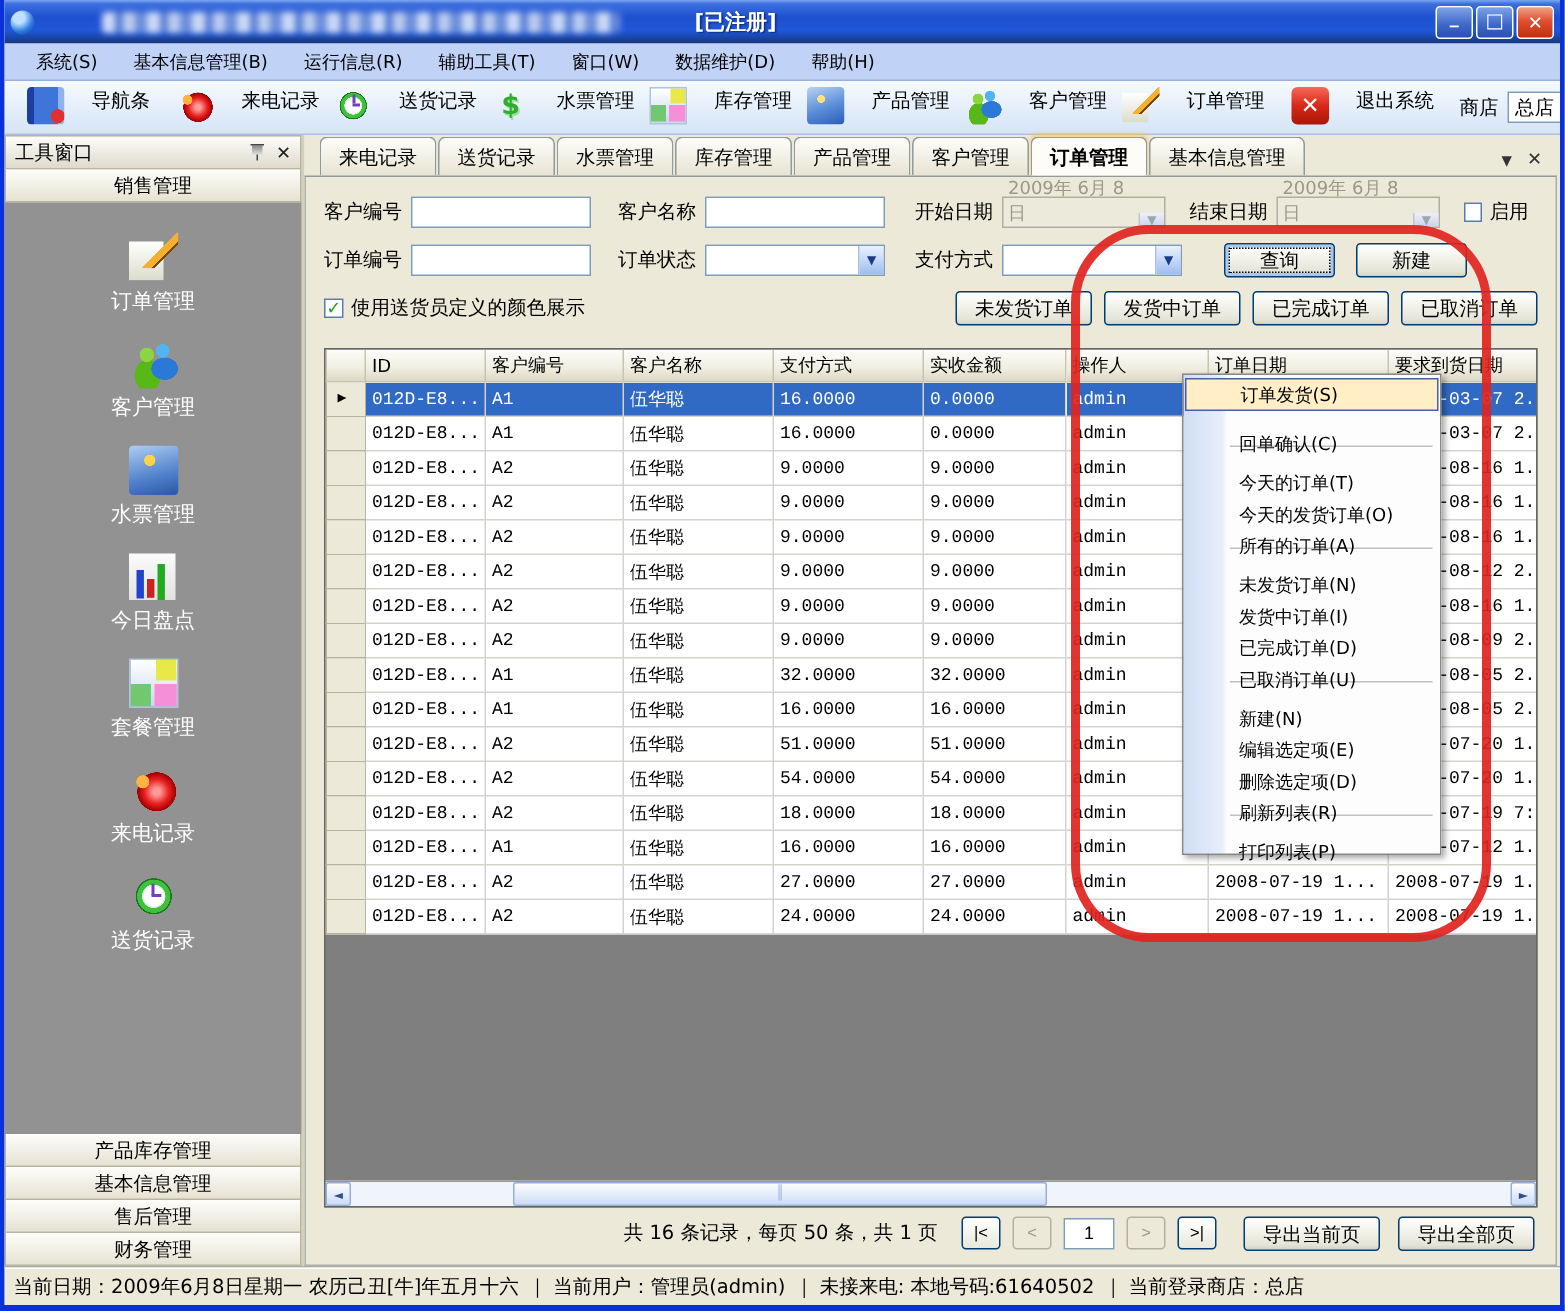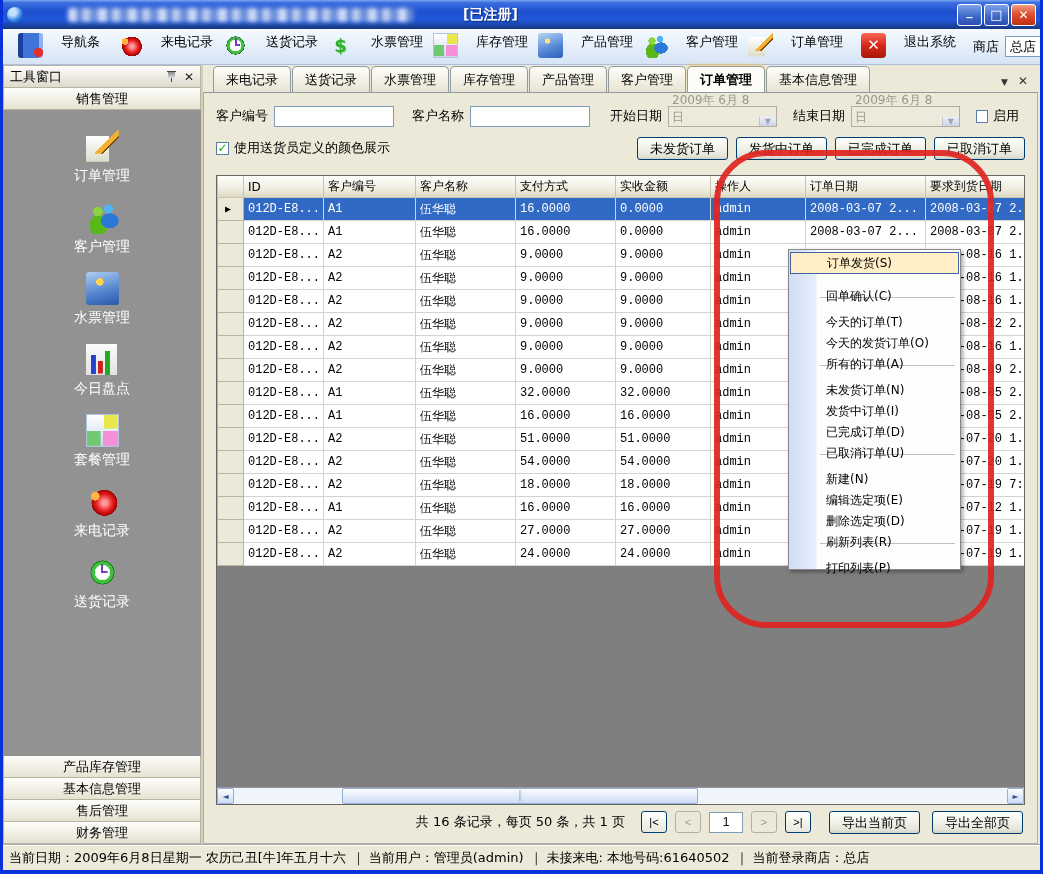--- a/index.html
+++ b/index.html
@@ -205,20 +205,30 @@
         </div>
       <div class="tb-btn" data-name="maximize-button">
           <span data-name="maximize-icon"></span>
         </div>
       <div class="tb-btn tb-close" data-name="close-button">
           <span data-name="close-icon"></span>
         </div>
     </div>
   </div>
 
+  <div class="menubar" data-name="menu-bar">
+
+  <div class="menu-item" data-name="menubar-item">系统(S)</div>
+      <div class="menu-item" data-name="menubar-item">基本信息管理(B)</div>
+      <div class="menu-item" data-name="menubar-item">运行信息(R)</div>
+      <div class="menu-item" data-name="menubar-item">辅助工具(T)</div>
+      <div class="menu-item" data-name="menubar-item">窗口(W)</div>
+      <div class="menu-item" data-name="menubar-item">数据维护(D)</div>
+      <div class="menu-item" data-name="menubar-item">帮助(H)</div>
+    </div>
 
   <div class="toolbar" data-name="toolbar">
     <div class="grip" data-name="toolbar-grip-icon"></div>
     <div class="tgroup">
 
     <div class="tbtn" data-name="toolbar-button">
         <span class="ticon" data-name="nav-book-icon"></span>
         <span class="tlabel">导航条</span>
       </div>
       </div>
@@ -354,20 +364,36 @@
           </div>
           <span class="flabel" style="margin-left:16px" data-name="end-date-label">结束日期</span>
           <div class="datepick" data-name="end-date-picker">
             <span class="cv" data-name="end-date-value">2009年 6月 8日</span>
             <span class="combo-arrow" data-name="chevron-down-icon"></span>
           </div>
           <span class="chk" style="margin-left:16px" data-name="enable-checkbox"></span>
           <span class="flabel" data-name="enable-label">启用</span>
         </div>
 
+        <div class="frow">
+          <span class="flabel" data-name="order-no-label">订单编号</span>
+          <input class="tinput" data-name="order-no-input" style="">
+          <span class="flabel" style="margin-left:18px" data-name="order-status-label">订单状态</span>
+          <div class="combo" data-name="order-status-select">
+            <span class="cv" data-name="order-status-value"></span>
+            <span class="combo-arrow" data-name="chevron-down-icon"></span>
+          </div>
+          <span class="flabel" style="margin-left:20px" data-name="pay-method-label">支付方式</span>
+          <div class="combo" data-name="pay-method-select">
+            <span class="cv" data-name="pay-method-value"></span>
+            <span class="combo-arrow" data-name="chevron-down-icon"></span>
+          </div>
+          <button class="xpbtn focused" style="margin-left:28px;width:74px" data-name="query-button">查询</button>
+          <button class="xpbtn" style="margin-left:14px;width:74px" data-name="new-button">新建</button>
+        </div>
 
         <div class="frow">
           <span class="chk checked" data-name="color-display-checkbox"></span>
           <span class="flabel" data-name="color-display-label">使用送货员定义的颜色展示</span>
           <div class="status-btns">
 
           <button class="xpbtn" data-name="order-status-filter-button">未发货订单</button>
               <button class="xpbtn" data-name="order-status-filter-button">发货中订单</button>
               <button class="xpbtn" data-name="order-status-filter-button">已完成订单</button>
               <button class="xpbtn" data-name="order-status-filter-button">已取消订单</button>

